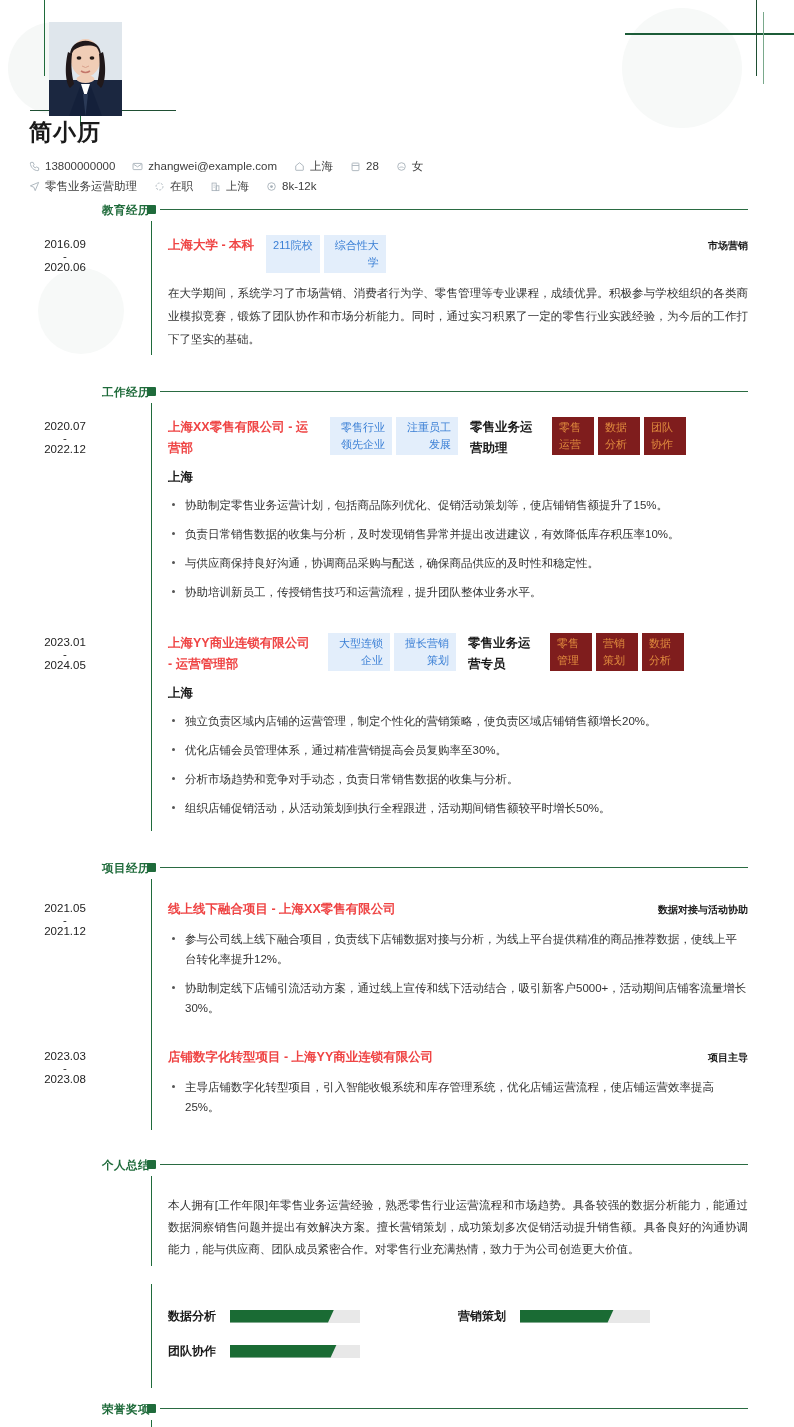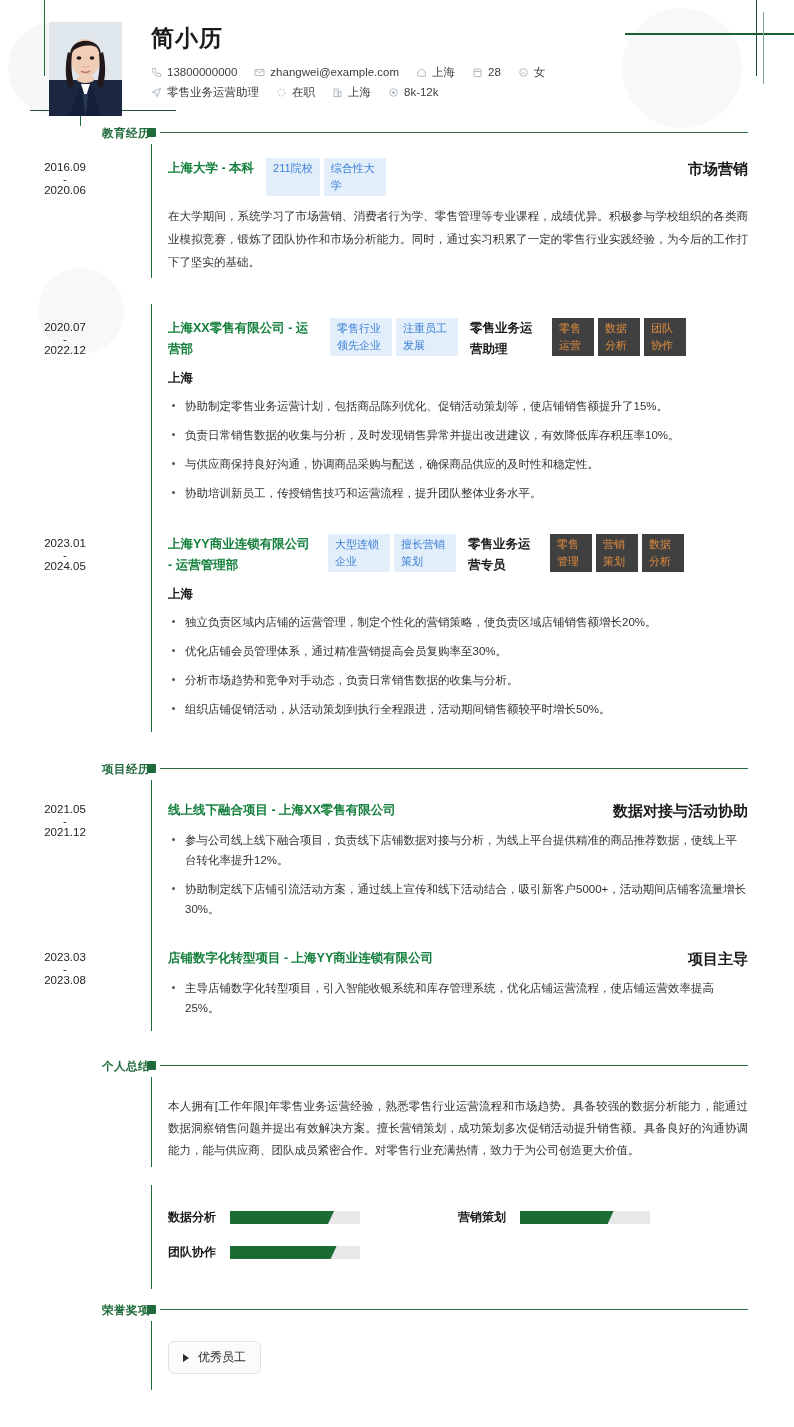--- a/index.html
+++ b/index.html
@@ -38,20 +38,21 @@
   .deco-hline-tl { position:absolute; left:30px; top:110px; width:146px; height:1px; background:#1f4f33; z-index:2; }
   .deco-hline-tr { position:absolute; left:625px; top:33px; width:169px; height:2px; background:#1c5c38; z-index:2; }
   .deco-vline-c { position:absolute; left:756px; top:0; width:1px; height:76px; background:#1f4f33; z-index:2; }
   .deco-vline-d { position:absolute; left:763px; top:12px; width:1px; height:72px; background:#7aa98c; z-index:2; }
 
   
   .header {
     position: relative; z-index: 3;
     display: flex; align-items: flex-start;
     padding: 22px 0 0 0;
+    flex-direction: column;
   }
   .photo-wrap {
     width: 73px; height: 94px;
     margin-left: 49px; margin-top: 0;
     overflow: hidden;
     background: #c9d4dd;
     flex: 0 0 auto;
   }
   .photo-svg { display:block; width:73px; height:94px; }
   .head-main { margin-left: 29px; padding-top: 3px; }
@@ -102,41 +103,41 @@
   .entry { position: relative; padding: 14px 0 4px 16px; }
   .date {
     position: absolute; left: -151px; top: 16px;
     width: 128px; text-align: center;
     font-size: 11.5px; color: #222; line-height: 15px;
   }
   .date .dash { display: block; line-height: 8px; }
 
   .row1 { display: flex; align-items: flex-start; }
   .org {
-    font-size: 12.5px; font-weight: 700; color: #15803d;
+    font-size: 12.5px; font-weight: 700; color: #ef4444;
     line-height: 21px; flex: 0 0 auto;
   }
   .org.w1 { max-width: 150px; }
   .org.w2 { max-width: 148px; }
   .role {
     font-size: 12.5px; font-weight: 700; color: #1a1a1a;
     line-height: 21px; flex: 0 0 auto;
   }
   .right-title {
-    margin-left: auto; font-size: 15px; font-weight: 700; color: #1a1a1a;
+    margin-left: auto; font-size: 10px; font-weight: 700; color: #1a1a1a;
     line-height: 21px; white-space: nowrap; padding-left: 12px;
   }
   .tags { display: flex; flex: 0 0 auto; }
   .tag {
     font-size: 11px; line-height: 17px;
     padding: 2px 7px; margin: 0 4px 0 0;
     white-space: normal; max-width: 58px;
   }
-  .tag.blue { background: #e3eefb; color: #3a7fd5; max-width: 62px; }
-  .tag.orange { background: #404040; color: #e08b3e; max-width: 42px; }
+  .tag.blue { background: #e3eefb; color: #3a7fd5; max-width: 62px; text-align: right; }
+  .tag.orange { background: #7f1d1d; color: #e08b3e; max-width: 42px; }
   .tags.blue-wrap { margin-left: 12px; margin-right: 2px; }
   .tags.orange-wrap { margin-left: 10px; }
   .loc { font-size: 12.5px; font-weight: 700; color: #1a1a1a; margin-top: 10px; }
 
   ul.bullets { list-style: none; margin: 9px 0 0 0; padding: 0; }
   ul.bullets li {
     position: relative; padding-left: 17px; margin-bottom: 9px;
     font-size: 11.5px; color: #333; line-height: 20px;
   }
   ul.bullets li:before {
@@ -330,20 +331,25 @@
               <span class="tag blue">综合性大学</span>
             </div>
             <div class="right-title">市场营销</div>
           </div>
           <div class="edu-desc">在大学期间，系统学习了市场营销、消费者行为学、零售管理等专业课程，成绩优异。积极参与学校组织的各类商业模拟竞赛，锻炼了团队协作和市场分析能力。同时，通过实习积累了一定的零售行业实践经验，为今后的工作打下了坚实的基础。</div>
         </div>
       </div>
     </div>
 
     <div class="section" style="margin-top:26px;">
+      <div class="sec-head">
+        <div class="sec-label">工作经历</div>
+        <div class="sec-dot"></div>
+        <div class="sec-rule"></div>
+      </div>
       <div class="sec-body">
 
         <div class="entry">
           <div class="date">
             <span>2020.07</span>
             <span class="dash">-</span>
             <span>2022.12</span>
           </div>
           <div class="row1">
             <div class="org w1">上海XX零售有限公司 - 运营部</div>

